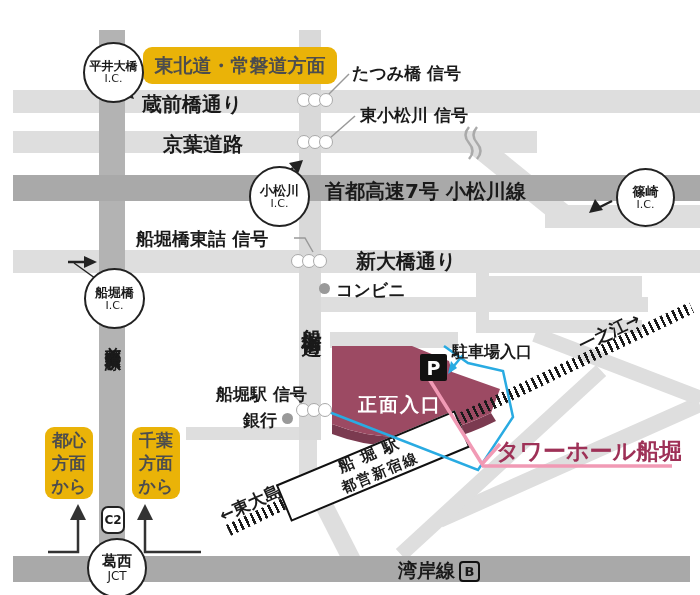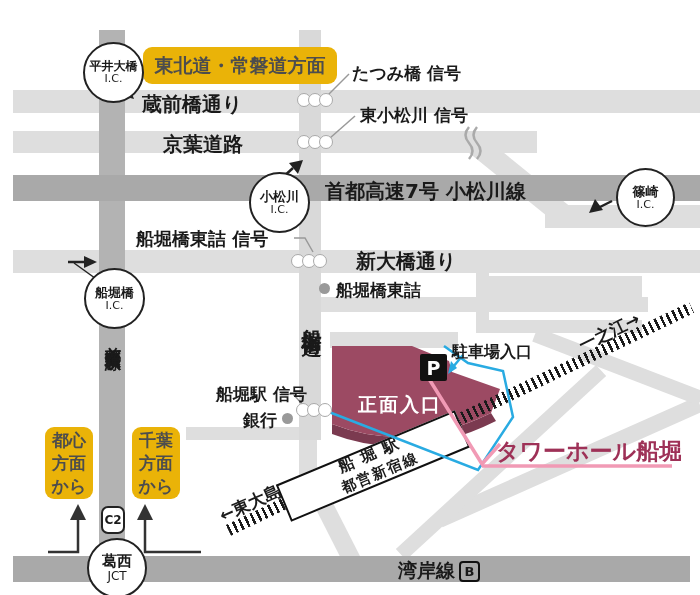--- a/index.html
+++ b/index.html
@@ -147,35 +147,35 @@
       <span></span>
       <span></span>
     </div>
   <div class="signal" style="left:299px;top:403px;">
       <span></span>
       <span></span>
       <span></span>
     </div>
 
   <div class="dot" style="left:319px;top:283px;"></div>
-  <div class="lbl sz17" style="left:336px;top:279px;">船堀橋東詰</div>
+  <div class="lbl sz17" style="left:336px;top:279px;">コンビニ</div>
   <div class="dot" style="left:282px;top:413px;"></div>
   <div class="lbl sz17" style="left:243px;top:409px;">銀行</div>
 
   <div class="lbl sz16" style="left:452px;top:342px;">駐車場入口</div>
   <div class="abs" style="left:420px;top:354px;width:27px;height:27px;z-index:9;background:#111;color:#fff;border-radius:2px;
               display:flex;align-items:center;justify-content:center;font-size:19px;font-weight:bold;">P</div>
   <div class="lbl" style="left:496px;top:436px;font-size:23px;color:#9e3157;">タワーホール船堀</div>
   <div class="lbl" style="left:358px;top:392px;font-size:19px;color:#fff;letter-spacing:2px;">正面入口</div>
 
   <div class="ic" style="left:83px;top:42px;width:57px;height:57px;">
     <div class="nm" style="font-size:12px;">平井大橋</div>
     <div class="sb">I.C.</div>
   </div>
-  <div class="ic" style="left:249px;top:172px;width:57px;height:57px;justify-content:center;">
+  <div class="ic" style="left:249px;top:166px;width:57px;height:57px;justify-content:center;">
     <div class="nm">小松川</div>
     <div class="sb">I.C.</div>
   </div>
   <div class="ic" style="left:616px;top:168px;width:55px;height:55px;">
     <div class="nm">篠崎</div>
     <div class="sb">I.C.</div>
   </div>
   <div class="ic" style="left:84px;top:268px;width:57px;height:57px;">
     <div class="nm">船堀橋</div>
     <div class="sb">I.C.</div>

